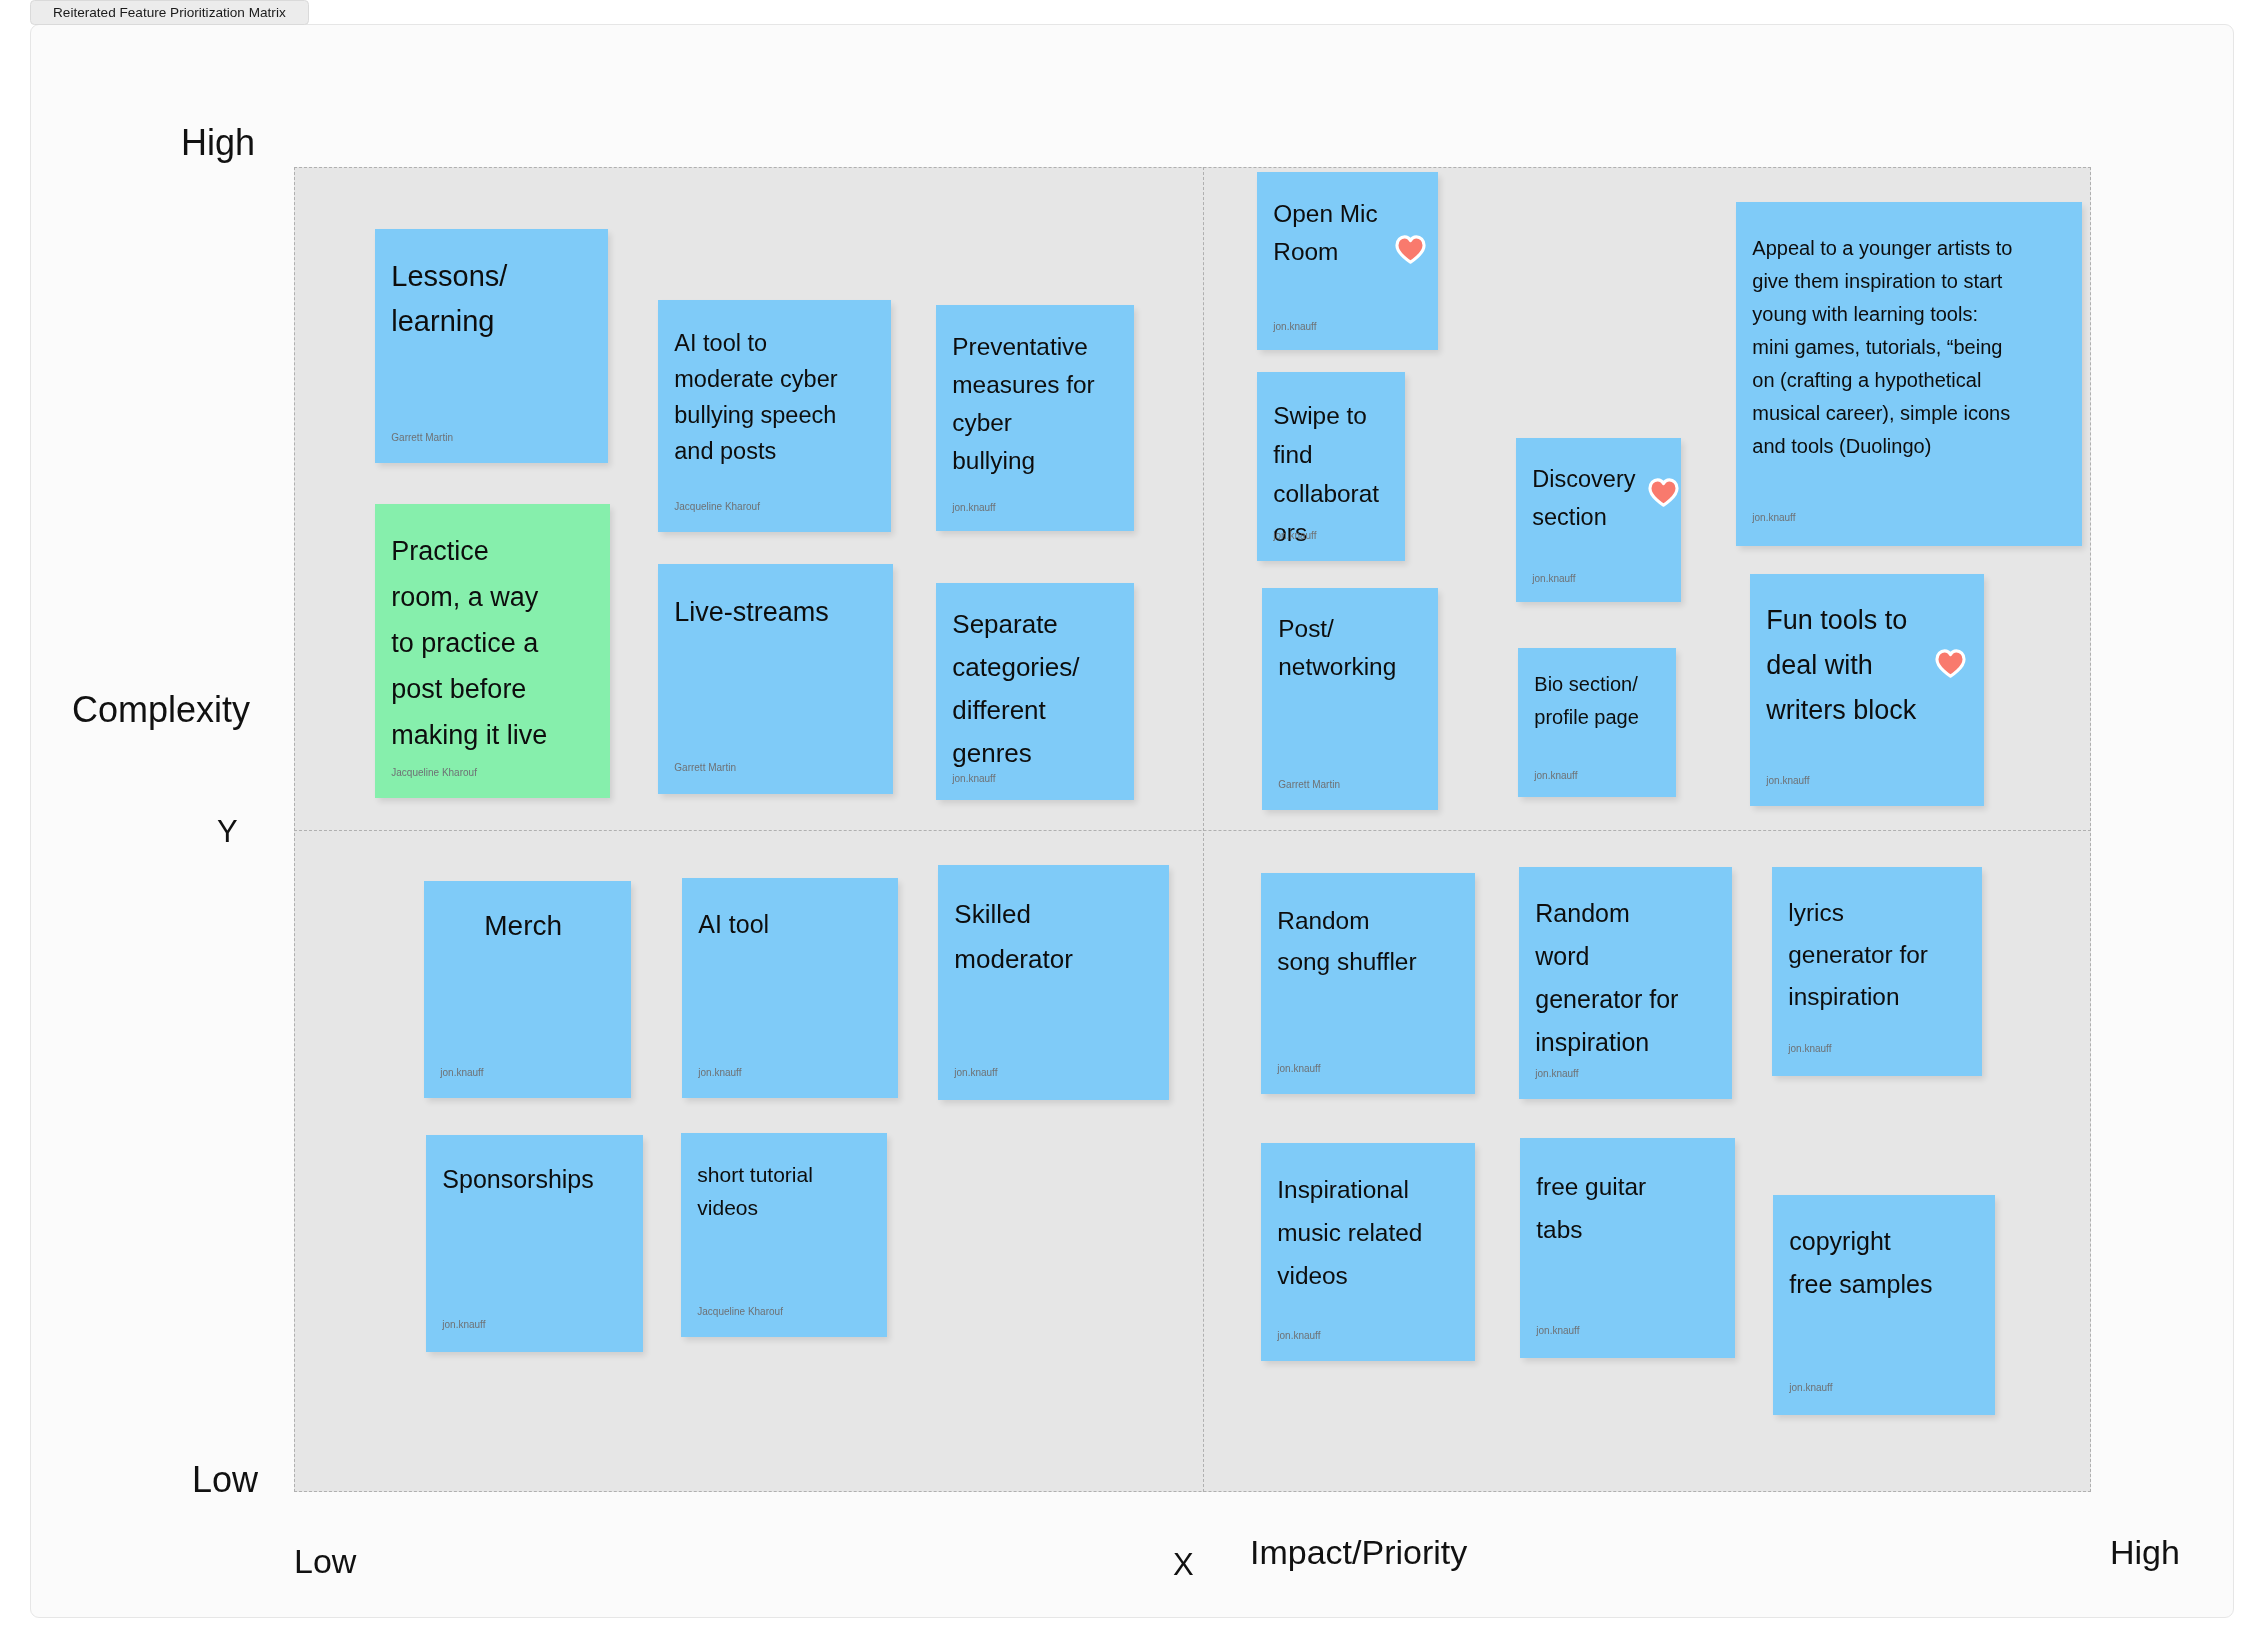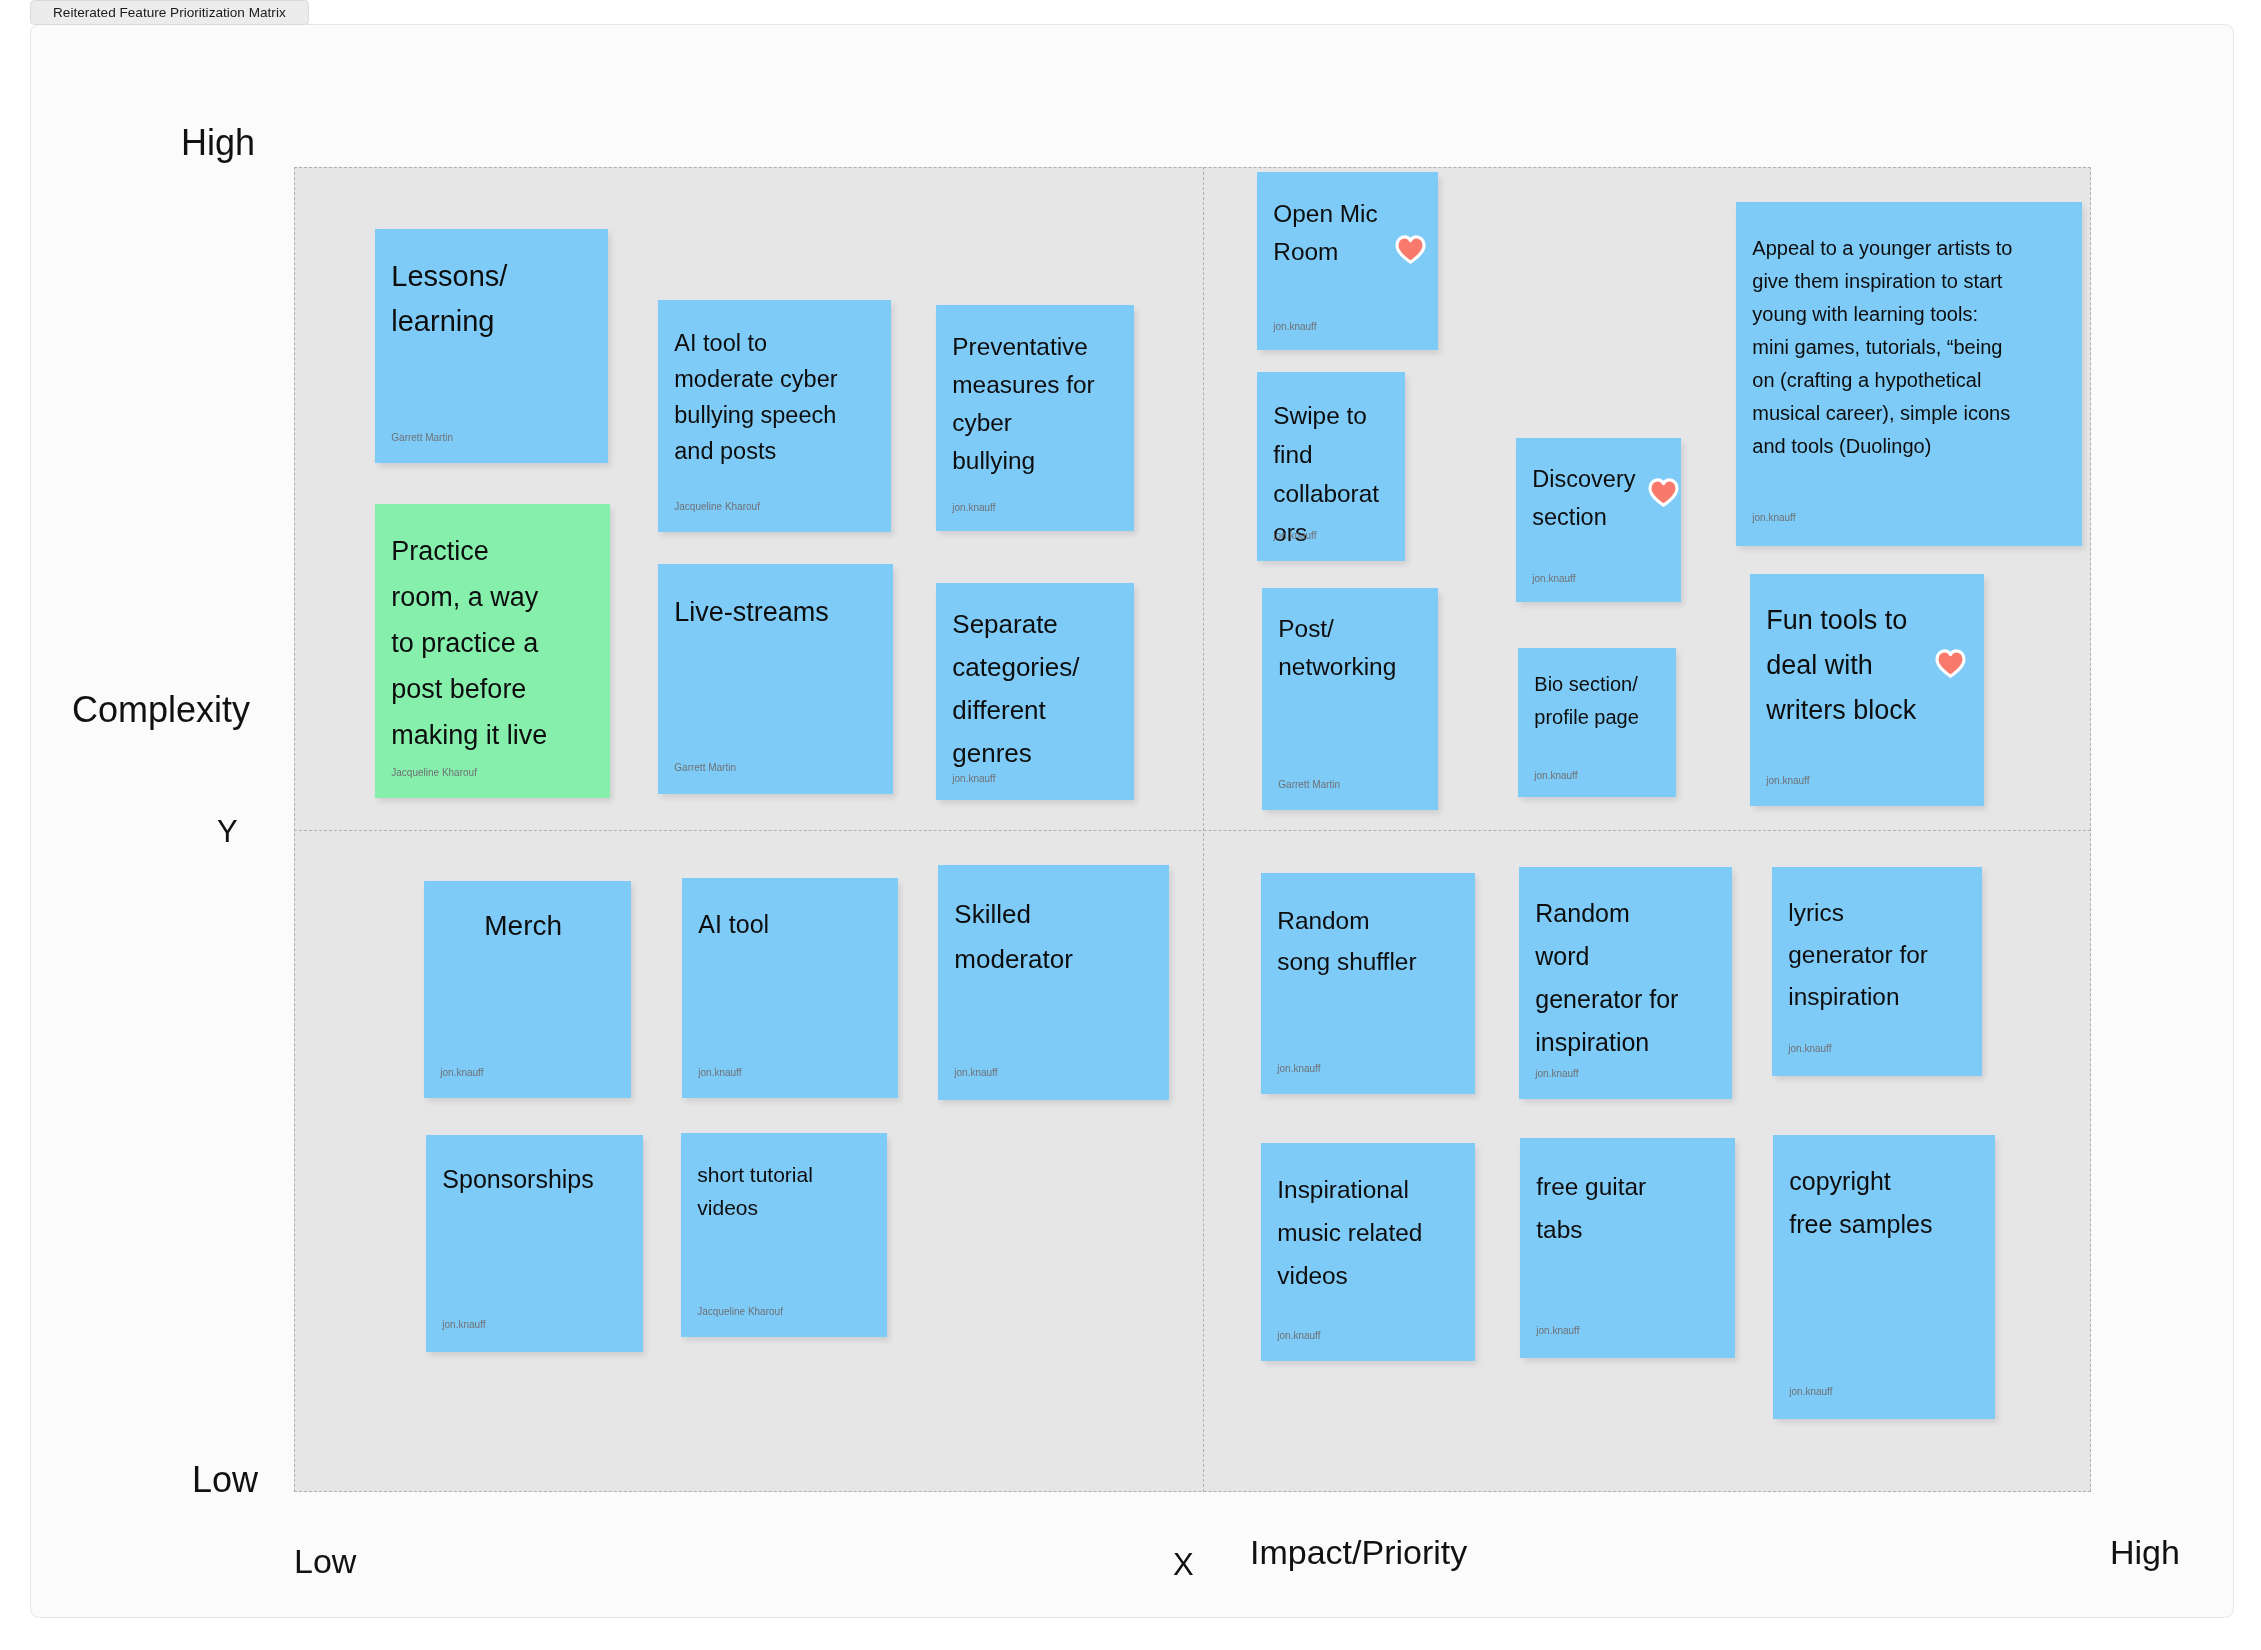--- a/index.html
+++ b/index.html
@@ -279,21 +279,21 @@
         <div class="note-text" style="top: 25px; font-size: 24.4px; line-height: 43px;">Inspirational
 music related
 videos</div>
         <div class="note-author" style="bottom: 20px;">jon.knauff</div>
       </div>
       <div class="note" style="left: 1520px; top: 1138px; width: 215px; height: 220px;">
         <div class="note-text" style="top: 27px; font-size: 24.4px; line-height: 43px;">free guitar
 tabs</div>
         <div class="note-author" style="bottom: 22px;">jon.knauff</div>
       </div>
-      <div class="note" style="left: 1773px; top: 1135px; width: 222px; height: 284px;">
+      <div class="note" style="left: 1773px; top: 1195px; width: 222px; height: 220px;">
         <div class="note-text" style="top: 25px; font-size: 25px; line-height: 43px;">copyright
 free samples</div>
         <div class="note-author" style="bottom: 22px;">jon.knauff</div>
       </div>
     </div>
 
 </div>
 
 
 </body></html>

